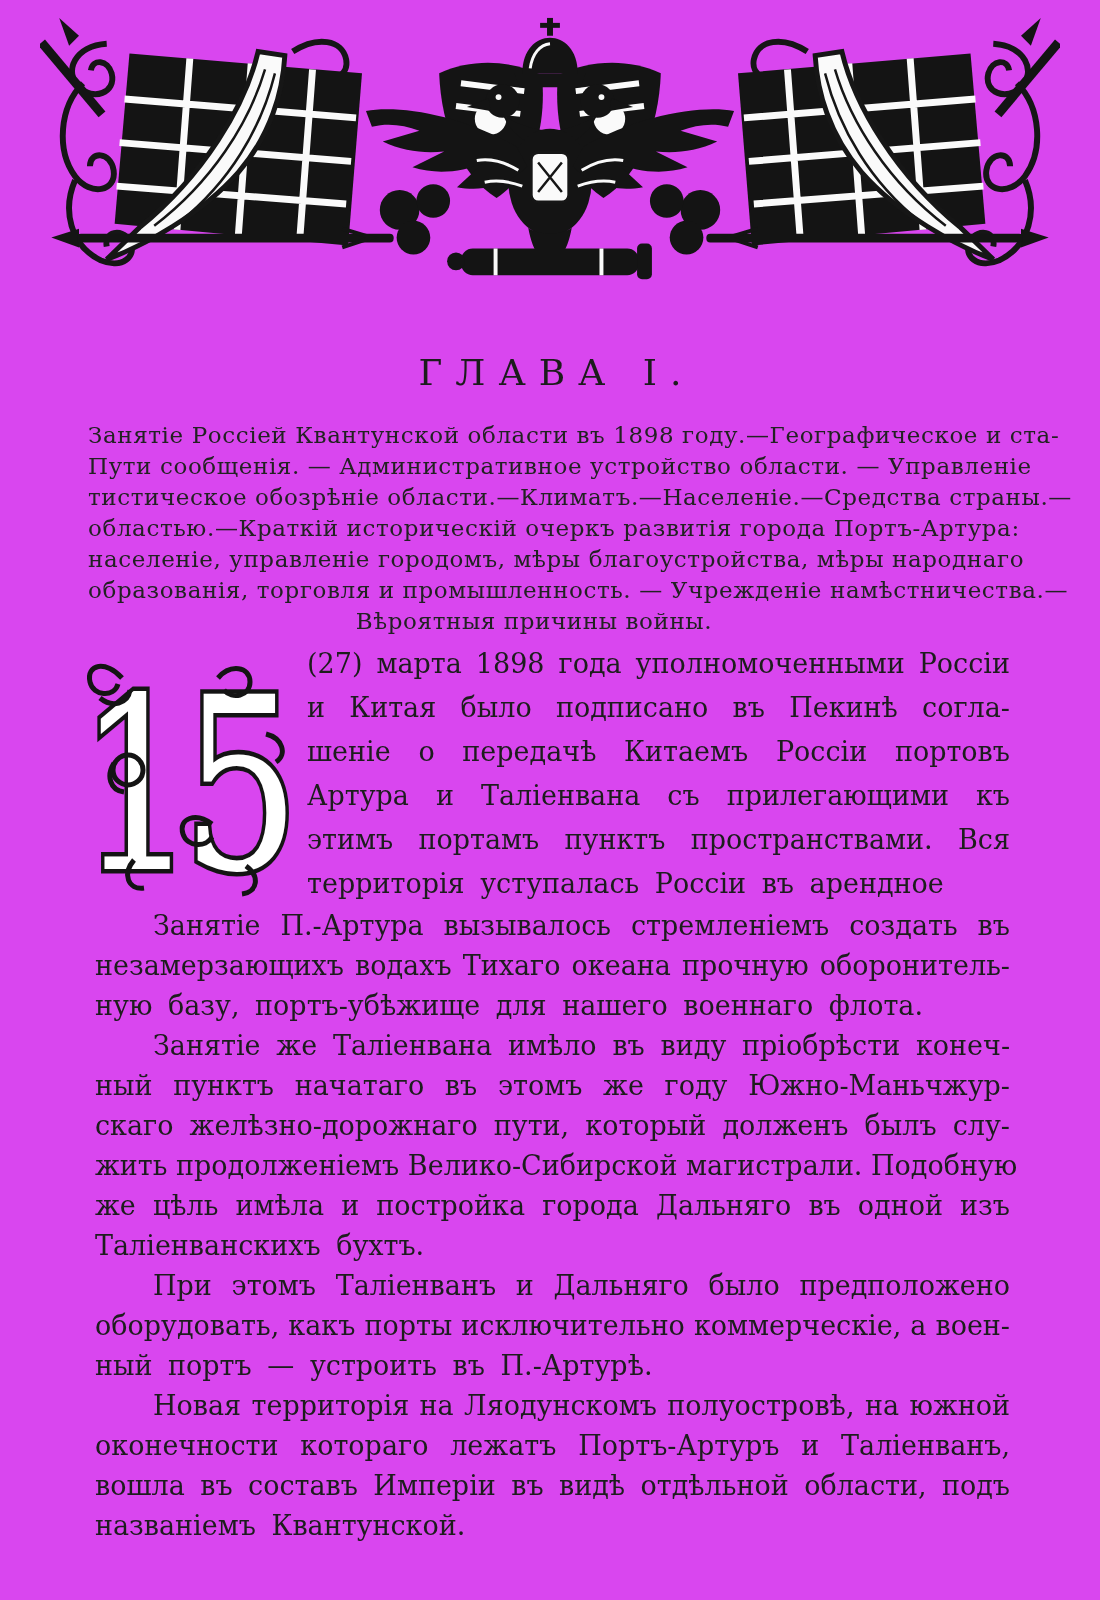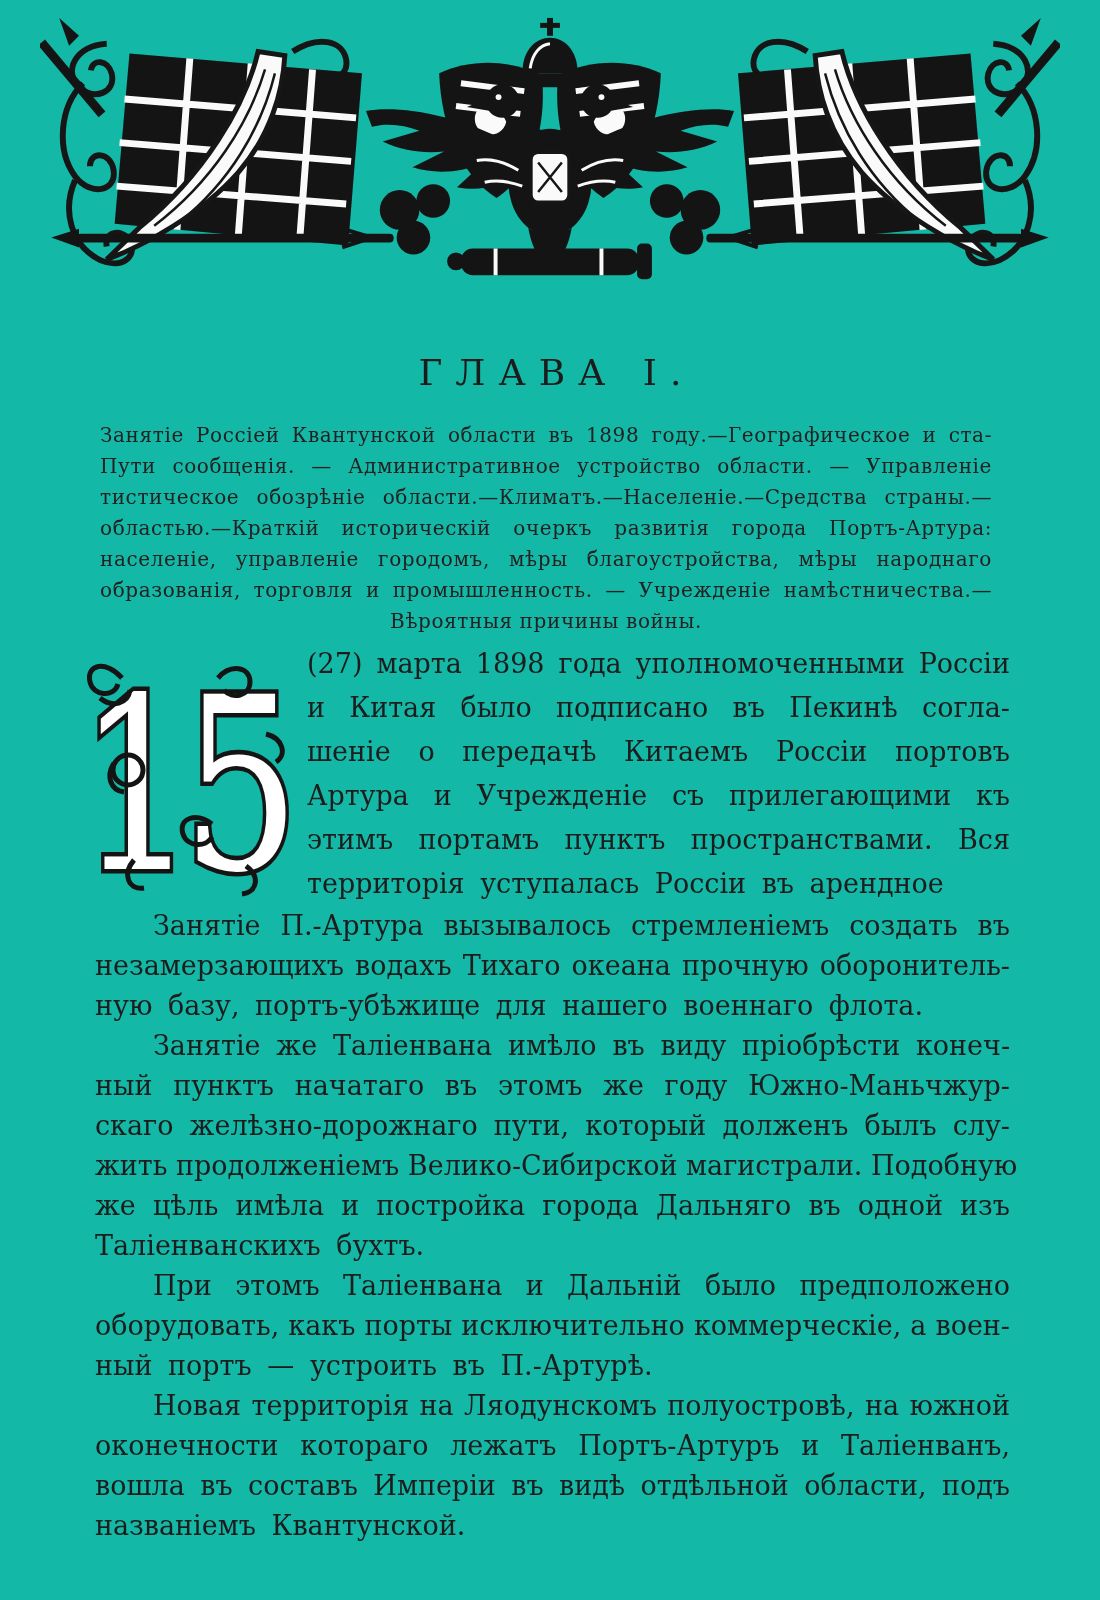--- a/index.html
+++ b/index.html
@@ -1,43 +1,43 @@
 <!DOCTYPE html>
 <html><head>
 <meta charset="utf-8">
 <style>
   * { margin:0; padding:0; box-sizing:border-box; }
   html,body { background:#e8e8e8; }
   .page {
     position:relative;
     width:1100px; height:1600px;
     margin:0 auto;
-    background:#14b8a6;
+    background:#d946ef;
     color:#1f1f1f;
     font-family:"DejaVu Serif", serif;
     overflow:hidden;
   }
   .engraving {
     position:absolute; top:12px; left:40px;
     width:1020px; height:282px;
   }
   .engraving svg { width:100%; height:100%; }
   .chapter-title {
     position:absolute; top:352px; left:0;
     width:100%;
     text-align:center;
     font-size:36px; font-weight:normal;
     letter-spacing:13px;
     padding-left:13px; 
     color:#1c1c1c;
   }
   .summary {
-    position:absolute; top:420px; left:100px;
+    position:absolute; top:420px; left:88px;
     width:892px;
-    font-size:20px; line-height:31px;
+    font-size:23px; line-height:31px;
     letter-spacing:0.6px;
     color:#222;
   }
   .summary .line { text-align:justify; text-align-last:justify; height:31px; white-space:nowrap; }
   .summary .line:last-child { text-align:left; text-align-last:center; }
   .body-text {
     position:absolute; top:642px; left:95px;
     width:915px;
     font-size:27px;
     color:#1d1d1d;
@@ -180,40 +180,40 @@
             <path d="M196,96 C212,100 218,116 206,124"></path>
             <path d="M142,186 C126,174 108,180 113,196 C117,209 136,210 142,199"></path>
             <path d="M64,222 C52,236 58,252 74,250"></path>
             <path d="M176,228 C190,238 188,254 172,256"></path>
           </g>
         </svg>
       </div>
     <div class="line">(27) марта 1898 года уполномоченными Россіи</div>
         <div class="line">и Китая было подписано въ Пекинѣ согла-</div>
         <div class="line">шеніе о передачѣ Китаемъ Россіи портовъ</div>
-        <div class="line">Артура и Учрежденіе съ прилегающими къ</div>
+        <div class="line">Артура и Таліенвана съ прилегающими къ</div>
         <div class="line">этимъ портамъ пунктъ пространствами. Вся</div>
         <div class="line">территорія уступалась Россіи въ арендное</div>
       </div>
 
     <div class="para para-rest">
         <div class="line">Занятіе П.-Артура вызывалось стремленіемъ создать въ</div>
         <div class="line">незамерзающихъ водахъ Тихаго океана прочную оборонитель-</div>
         <div class="line">ную базу, портъ-убѣжище для нашего военнаго флота.</div>
       </div>
     <div class="para para-rest">
         <div class="line">Занятіе же Таліенвана имѣло въ виду пріобрѣсти конеч-</div>
         <div class="line">ный пунктъ начатаго въ этомъ же году Южно-Маньчжур-</div>
         <div class="line">скаго желѣзно-дорожнаго пути, который долженъ былъ слу-</div>
         <div class="line">жить продолженіемъ Велико-Сибирской магистрали. Подобную</div>
         <div class="line">же цѣль имѣла и постройка города Дальняго въ одной изъ</div>
         <div class="line">Таліенванскихъ бухтъ.</div>
       </div>
     <div class="para para-rest">
-        <div class="line">При этомъ Таліенвана и Дальній было предположено</div>
+        <div class="line">При этомъ Таліенванъ и Дальняго было предположено</div>
         <div class="line">оборудовать, какъ порты исключительно коммерческіе, а воен-</div>
         <div class="line">ный портъ — устроить въ П.-Артурѣ.</div>
       </div>
     <div class="para para-rest">
         <div class="line">Новая территорія на Ляодунскомъ полуостровѣ, на южной</div>
         <div class="line">оконечности котораго лежатъ Портъ-Артуръ и Таліенванъ,</div>
         <div class="line">вошла въ составъ Имперіи въ видѣ отдѣльной области, подъ</div>
         <div class="line">названіемъ Квантунской.</div>
       </div>
 

